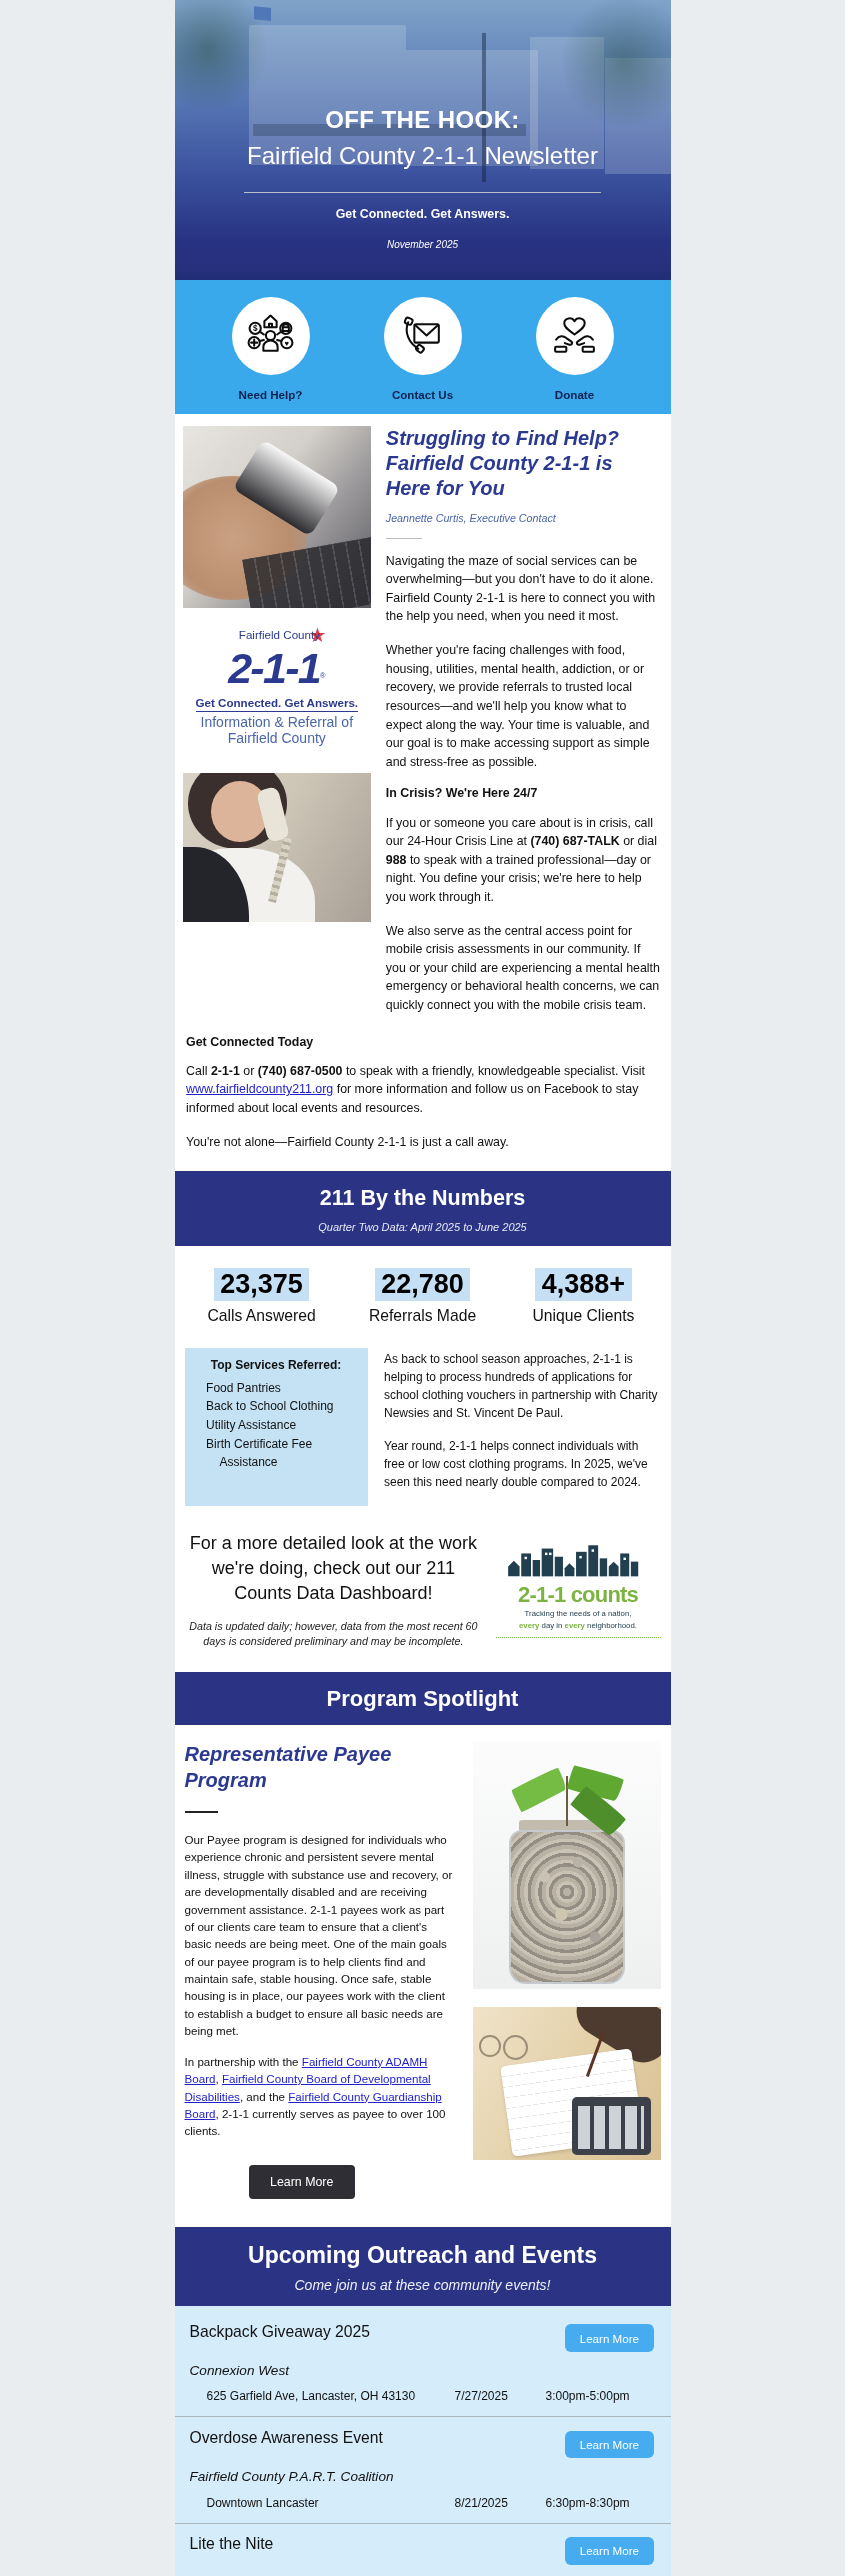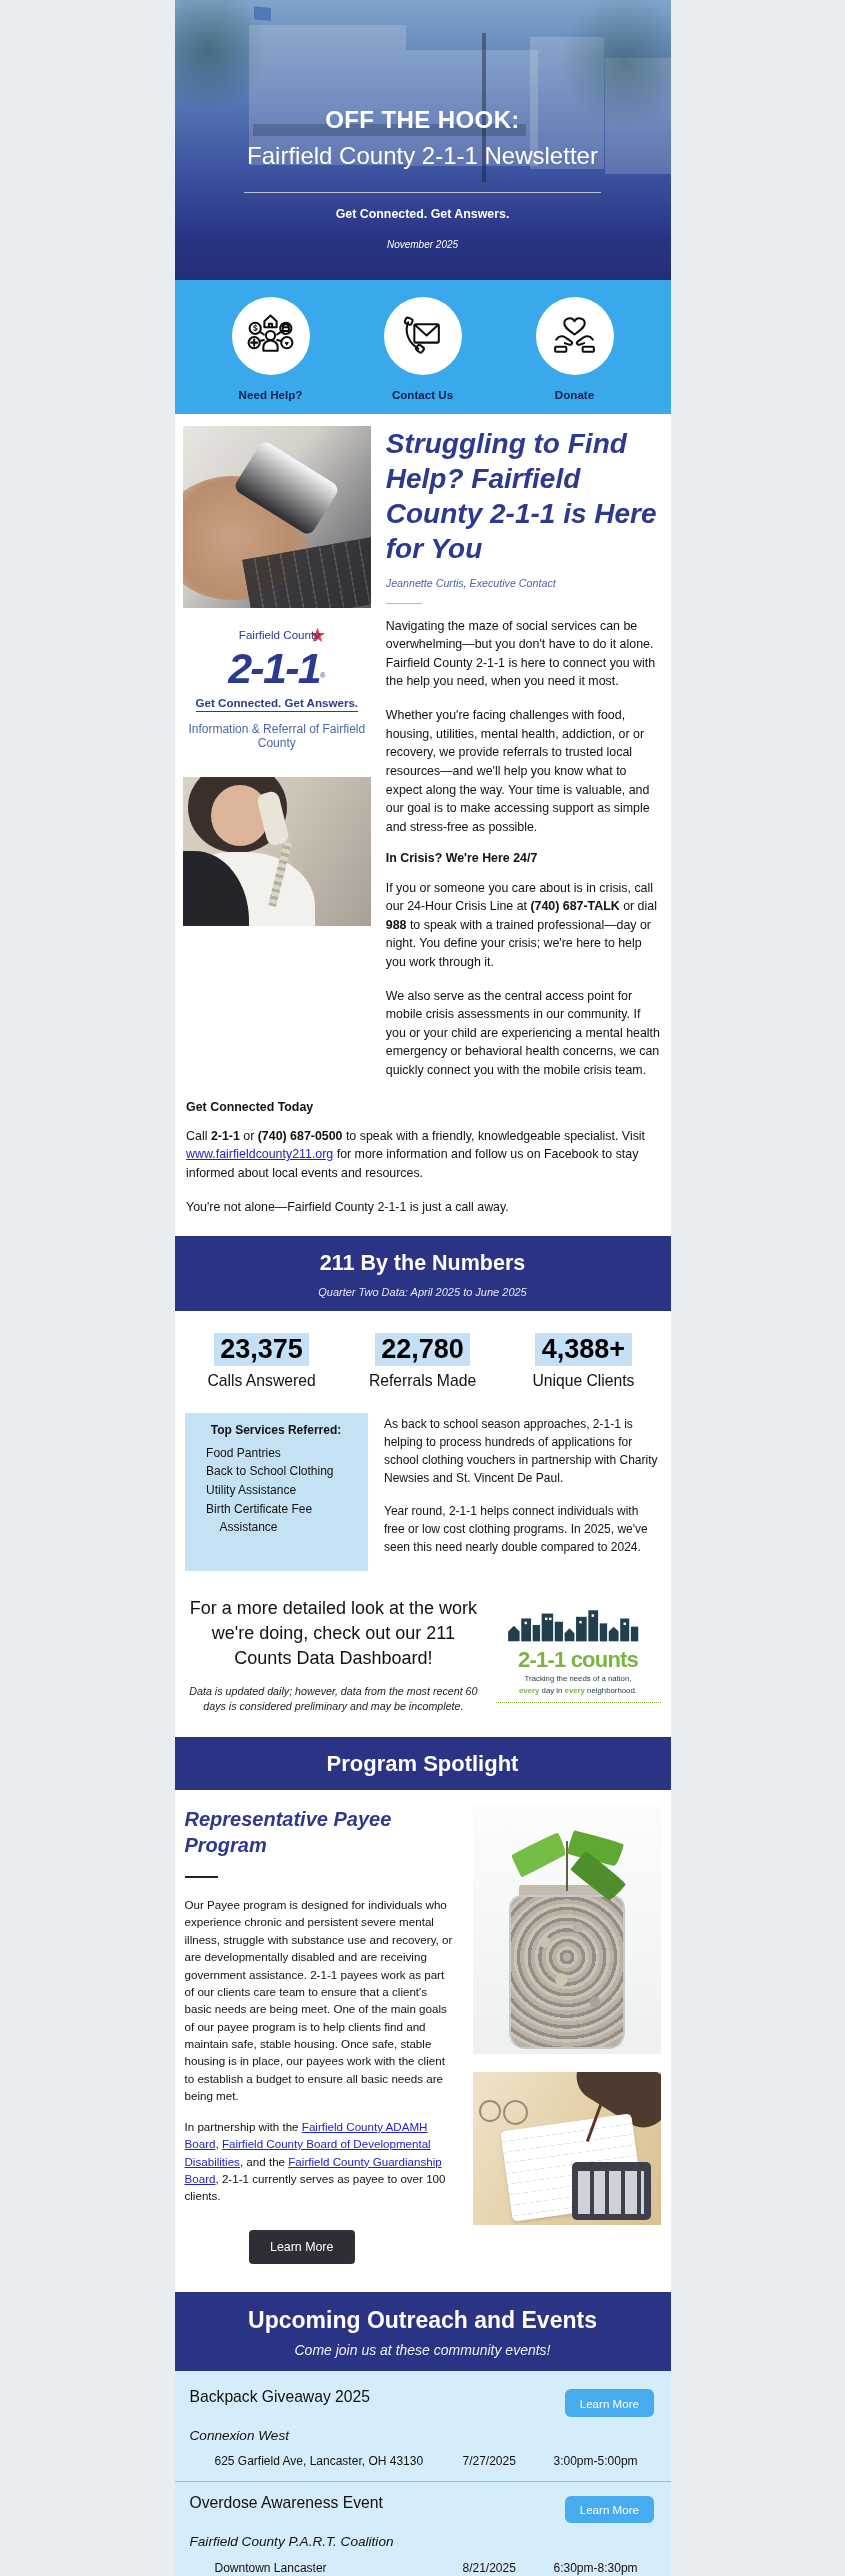--- a/index.html
+++ b/index.html
@@ -49,35 +49,35 @@
   .ph-phone .keys { position:absolute; right:-8.3px; bottom:-6.6px; width:132px; height:66px; transform:rotate(-10deg);
     background:repeating-linear-gradient(90deg,#2a2a2e 0 11.6px,#4a4a50 11.6px 13.2px),repeating-linear-gradient(0deg,#2a2a2e 0 11.6px,#4a4a50 11.6px 13.2px); opacity:.85; }
   .ph-crisis { height:149px; position:relative; overflow:hidden; background:linear-gradient(120deg,#d9d2c6 0%,#cdc5b6 45%,#a8a096 100%); margin-top:21.5px; }
   .ph-crisis .hair { position:absolute; left:5px; top:-15px; width:99px; height:91px; border-radius:50%; background:#3a2f2c; }
   .ph-crisis .face { position:absolute; left:28px; top:8.3px; width:58px; height:61px; border-radius:50%; background:#dcb49a; }
   .ph-crisis .shirt { position:absolute; left:-8.3px; bottom:-33px; width:140px; height:107px; border-radius:40% 50% 0 0; background:#f2f1ee; }
   .ph-crisis .vest { position:absolute; left:-25px; bottom:-41px; width:91px; height:116px; border-radius:30% 60% 0 0; background:#23252b; }
   .ph-crisis .handset { position:absolute; left:79px; top:15px; width:21.5px; height:53px; border-radius:8.3px; background:#e8e4d8; transform:rotate(-14deg); }
   .ph-crisis .cord { position:absolute; left:93px; top:64px; width:8.3px; height:66px; background:repeating-linear-gradient(180deg,#d9d4c4 0 4.1px,#b5b0a0 4.1px 7.4px); transform:rotate(14deg); }
 
-  .headline { color:#2B3990; font-weight:bold; font-style:italic; font-size:28px; line-height:1.25; }
+  .headline { color:#2B3990; font-weight:bold; font-style:italic; font-size:20px; line-height:1.25; }
   .byline { color:#4A66A8; font-style:italic; font-size:10.7px; margin-top:11.6px; }
   .mini-rule { width:36px; height:0.8px; background:#b9bec6; margin:13.2px 0; }
   .para { font-size:12.4px; line-height:1.5; margin-bottom:15px; }
   .bh { font-weight:bold; font-size:12.4px; margin-bottom:13.2px; }
   a.bluelink { color:#2222CC; text-decoration:underline; }
 
   
   .logo211 { text-align:center; padding:15px 0 5px; }
   .logo211 .county { color:#2B3990; font-size:11.6px; position:relative; left:11.6px; }
   .logo211 .star { color:#E23A44; font-size:20px; vertical-align:-2.5px; }
   .logo211 .num { color:#2B3990; font-size:43px; font-weight:bold; font-style:italic; letter-spacing:-1.7px; line-height:1; }
   .logo211 .reg { color:#2B3990; font-size:7.4px; vertical-align:super; }
   .logo211 .tag { color:#2B3990; font-size:11.6px; font-weight:bold; margin-top:6.6px; border-bottom:0.8px solid #2B3990; display:inline-block; padding-bottom:1.7px; }
-  .logo211 .sub { color:#4A66A8; font-size:12px; margin-top:10px; }
+  .logo211 .sub { color:#4A66A8; font-size:14px; margin-top:2px; }
 
   
   .band { background:#2B3385; color:#fff; text-align:center; }
   .band-num { padding:15px 0 13.2px; }
   .band-title { font-size:21.5px; font-weight:bold; }
   .band-sub { font-size:11px; font-style:italic; margin-top:10px; color:#E8EAF5; }
   .stats { background:#fff; display:flex; padding:21.5px 6.6px 16.5px; }
   .stat { flex:1; text-align:center; }
   .stat-val { display:inline-block; background:#C5E0F4; color:#000000; font-weight:bold; font-size:27px; padding:0.8px 6.6px; }
   .stat-lbl { font-size:15.7px; margin-top:6.6px; color:#111; }
@@ -134,21 +134,21 @@
   
   .band-ev { padding:15px 0 13.2px; }
   .ev-title { font-size:23px; font-weight:bold; }
   .ev-sub { font-size:14px; font-style:italic; margin-top:8.3px; color:#EDEFF8; }
   .events { background:#D5ECFA; padding:5px 0 8.3px; }
   .event { padding:11.6px 15px 13.2px; position:relative; }
   .event + .event { border-top:0.8px solid #A9B6BD; }
   .ev-name { font-size:15.7px; color:#111; }
   .ev-org { font-size:13.6px; font-style:italic; margin-top:22px; }
   .ev-detail { display:flex; margin-top:11.6px; font-size:12px; }
-  .ev-loc { margin-left:25px; width:248px; }
+  .ev-loc { margin-left:17px; width:248px; }
   .ev-date { width:91px; }
   .btn-ev { position:absolute; right:16.5px; top:13.2px; background:#47ABEF; color:#fff; border:none; font-size:11.6px;
     padding:7.4px 15px; border-radius:5.8px; cursor:pointer; font-family:inherit; }
 
   svg.licon { width:51px; height:51px; }
   svg.licon * { fill:none; stroke:#0d0d0d; stroke-width:4; stroke-linecap:round; stroke-linejoin:round; }
   svg.licon text { fill:#0d0d0d; stroke:none; font-weight:bold; }
 </style>
 </head>
 <body>

